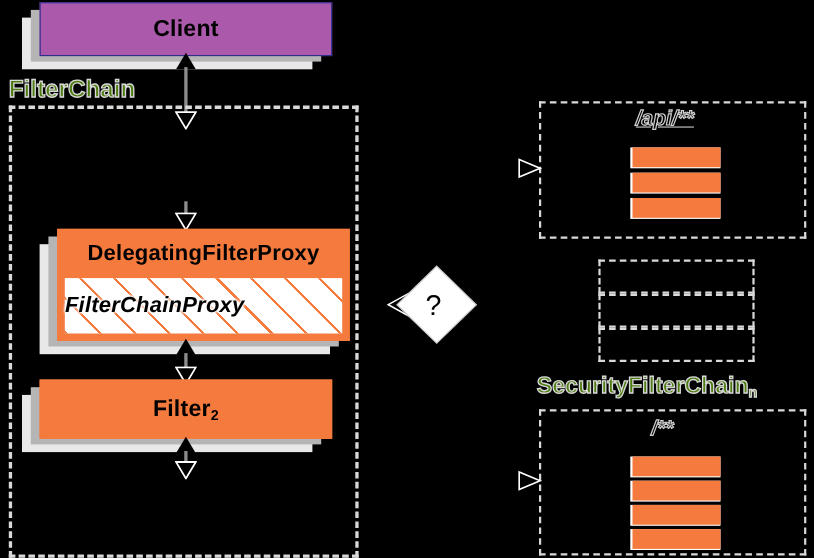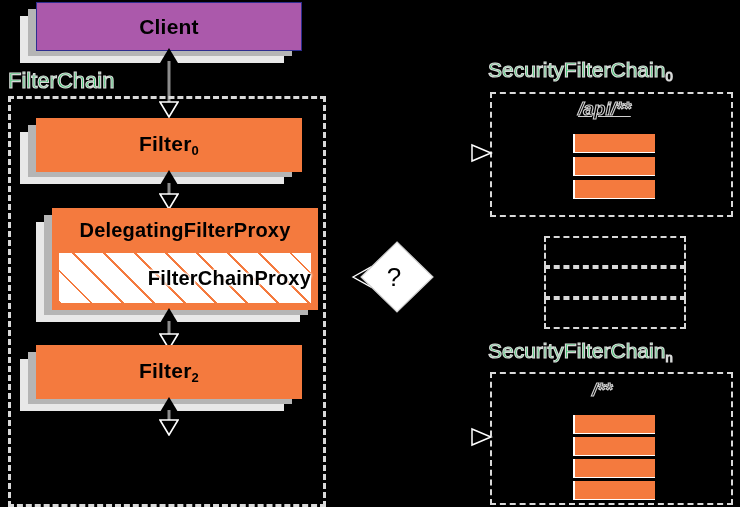--- a/index.html
+++ b/index.html
@@ -20,33 +20,33 @@
 
   .node-label{color:#000;font-weight:bold;font-size:21px;letter-spacing:.2px;
       line-height:1;text-align:center;}
   .node-label .sub{font-size:13px;vertical-align:-4px;font-weight:bold;}
 
   
   .dfp{position:absolute;box-sizing:border-box;}
   .dfp .dfp-head{position:absolute;left:0;top:0;right:0;height:42px;
       display:flex;align-items:center;justify-content:center;}
   .dfp .dfp-body{position:absolute;left:6px;right:6px;top:44px;bottom:6px;
-      background:#ffffff;display:flex;align-items:center;justify-content:flex-end;
+      background:#ffffff;display:flex;align-items:center;justify-content:flex-start;
       background-image:repeating-linear-gradient(45deg,
-        #f47a3e 0px,#f47a3e 2px,#ffffff 2px,#ffffff 22px);}
+        #f47a3e 0px,#f47a3e 2px,#ffffff 2px,#ffffff 22px);font-style:italic;}
   .dfp .dfp-body .node-label{position:relative;z-index:2;
       text-shadow:0 0 3px #fff,0 0 3px #fff,0 0 3px #fff,0 0 3px #fff,0 0 2px #fff;}
 
   
   .dashgroup{position:absolute;box-sizing:border-box;
       border:3px dashed #d9d9d9;background:transparent;}
   .dashgroup.thin{border-width:2px;}
 
   
-  .outline-title{position:absolute;color:#22c55e;font-weight:normal;white-space:nowrap;
+  .outline-title{position:absolute;color:#4d7c0f;font-weight:bold;white-space:nowrap;
       -webkit-text-stroke:1.2px #d8d8d8;text-stroke:1.2px #d8d8d8;}
   .outline-title .sub{font-size:.62em;vertical-align:-.28em;}
   .outline-ital{position:absolute;color:#000;font-weight:bold;font-style:italic;
       white-space:nowrap;-webkit-text-stroke:1.1px #d0d0d0;}
 
   
   .vconn{position:absolute;}
   .vconn .stem{position:absolute;left:50%;transform:translateX(-50%);
       width:3px;background:#8c8c8c;}
   .arrow-up-solid{position:absolute;left:50%;transform:translateX(-50%);
@@ -83,27 +83,20 @@
     <div class="arrow-down-open" style="top:53px;">
       <svg width="20" height="17" viewBox="0 0 20 17">
         <path d="M1,1 L19,1 L10,16 Z" fill="#000" stroke="#ffffff" stroke-width="1.6"></path>
       </svg>
     </div>
   </div>
 
   <span class="outline-title" style="left:8px;top:68px;font-size:22px;">FilterChain</span>
   <div class="dashgroup" style="left:8px;top:96px;width:318px;height:411px;"></div>
 
-  <div class="shadow3" style="left:36px;top:118px;width:264px;height:52px;">
-    <div class="sh-a"></div>
-    <div class="sh-b"></div>
-    <div class="sh-face node-orange">
-      <span class="node-label"><span>Filter</span><span class="sub">0</span></span>
-    </div>
-  </div>
 
   <div class="vconn" style="left:153px;top:170px;width:32px;height:40px;">
     <div class="arrow-up-solid" style="top:0;"></div>
     <div class="stem" style="top:13px;height:14px;"></div>
     <div class="arrow-down-open" style="top:23px;">
       <svg width="20" height="17" viewBox="0 0 20 17">
         <path d="M1,1 L19,1 L10,16 Z" fill="#000" stroke="#ffffff" stroke-width="1.6"></path>
       </svg>
     </div>
   </div>
@@ -156,21 +149,20 @@
     <svg width="92" height="78" viewBox="0 0 92 78">
       <path d="M8,39 L26,29 L26,49 Z" fill="#000" stroke="#ffffff" stroke-width="1.4"></path>
       <path d="M52,4 L88,39 L52,74 L16,39 Z" fill="#ffffff" stroke="#cfcfcf" stroke-width="1.2"></path>
     </svg>
     <span style="position:absolute;left:0;top:0;width:92px;height:78px;
                  display:flex;align-items:center;justify-content:center;
                  padding-left:6px;box-sizing:border-box;color:#000;
                  font-size:26px;font-weight:normal;">?</span>
   </div>
 
-  <span class="outline-title" style="left:488px;top:58px;font-size:21px;"><span>SecurityFilterChain</span><span class="sub">0</span></span>
 
   <div class="dashgroup thin" style="left:490px;top:92px;width:243px;height:125px;"></div>
 
   <div class="tri-marker" style="left:469px;top:140px;">
     <svg width="26" height="26" viewBox="0 0 26 26">
       <path d="M3,5 L22,13 L3,21 Z" fill="#000" stroke="#ffffff" stroke-width="1.5"></path>
     </svg>
   </div>
 
   <span class="outline-ital" style="left:578px;top:98px;font-size:19px;text-decoration:underline;">/api/**</span>

